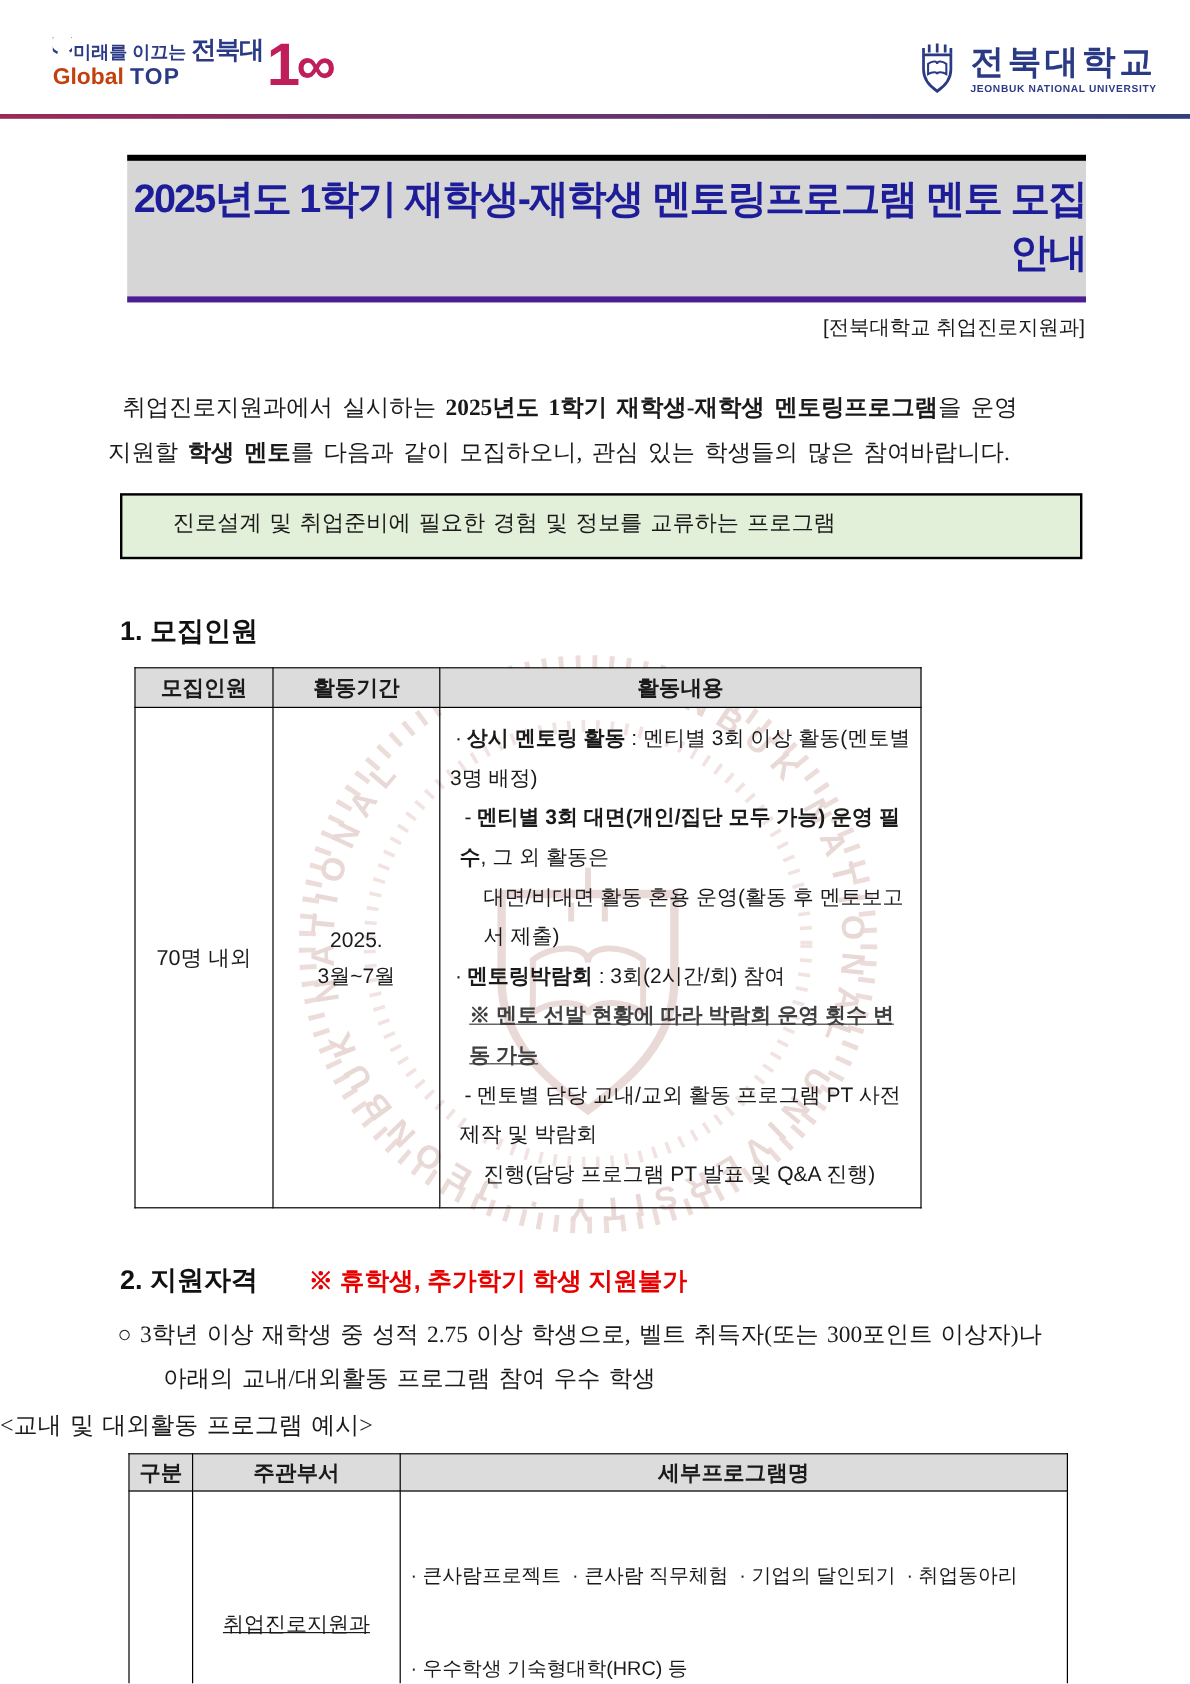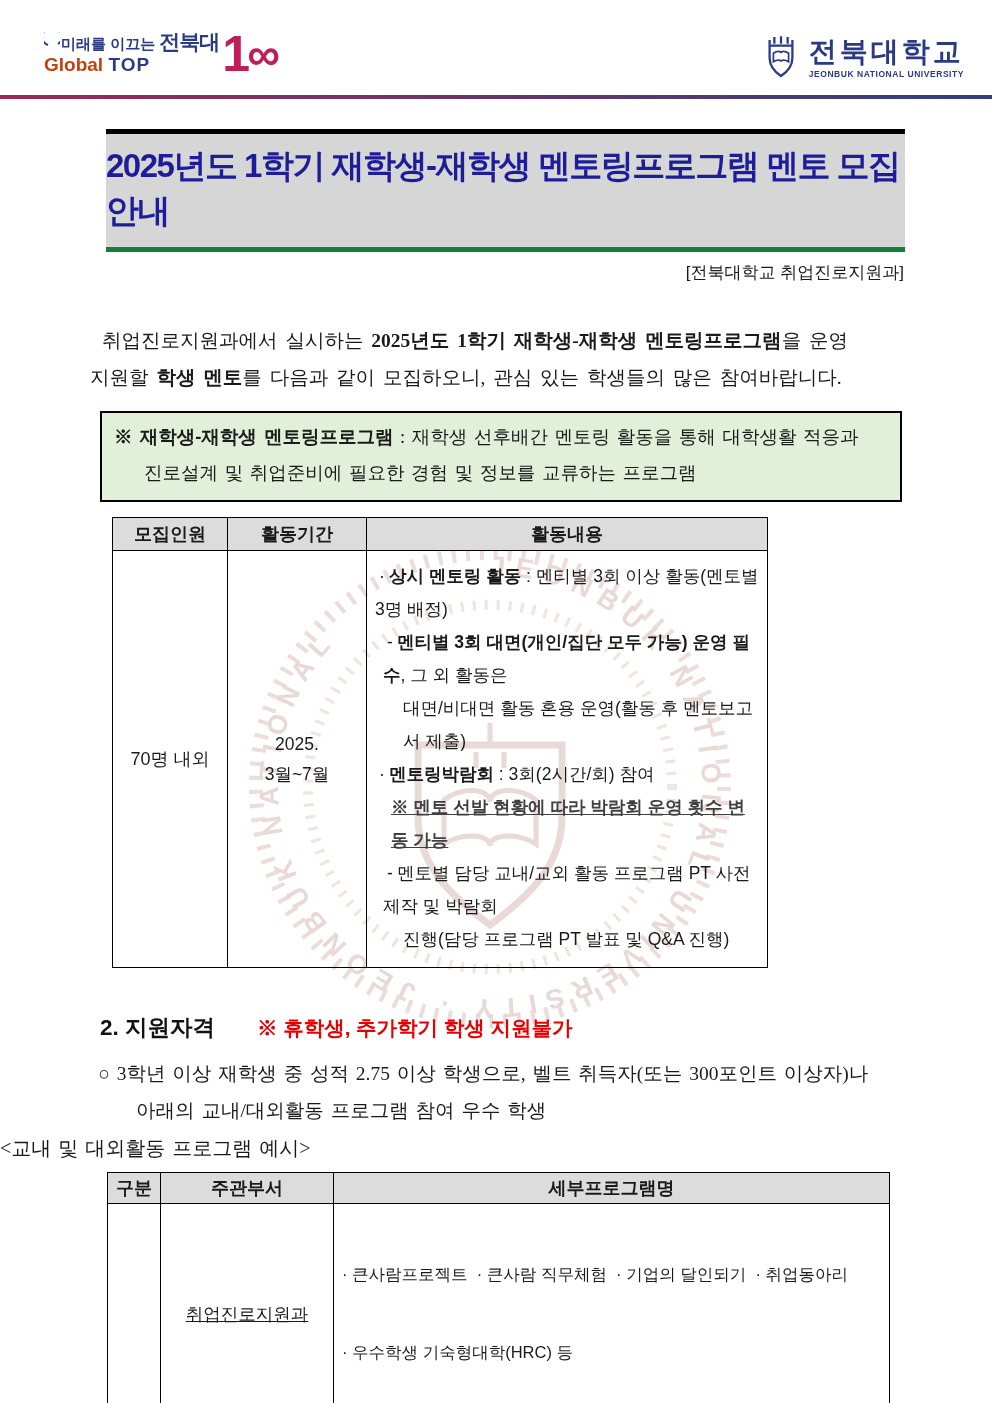--- a/index.html
+++ b/index.html
@@ -25,21 +25,21 @@
   .lr-text{line-height:1;}
   .lr-ko{font-family:"Liberation Sans",sans-serif;font-weight:800;color:#2b3a85;
          font-size:28px;letter-spacing:3px;}
   .lr-en{font-family:"Liberation Sans",sans-serif;font-weight:700;color:#2b3a85;
          font-size:8.5px;letter-spacing:0.55px;margin-top:4px;}
 
   .rule{height:4px;margin-top:13px;background:linear-gradient(to right,#9c2a58,#31407e);}
 
   
   .banner{margin:30px 87px 0 106px;background:#d6d6d6;border-top:5px solid #000;
-          border-bottom:5px solid #15803d;text-align:left;padding:10px 0 13px;}
+          border-bottom:5px solid #4c1d95;text-align:right;padding:10px 0 13px;}
   .banner span{font-family:"Liberation Sans",sans-serif;font-weight:800;font-size:33px;
                color:#1d1d99;letter-spacing:-1.5px;}
   .dept{text-align:right;margin:9px 88px 0 0;font-family:"Liberation Sans",sans-serif;font-size:17px;}
 
   
   .intro{margin:38px 84px 0 90px;font-size:19.5px;line-height:37px;word-spacing:3px;}
   .intro-l1{padding-left:12px;}
   .bold{font-weight:700;}
 
   .notebox{margin:15px 90px 0 100px;border:2px solid #000;background:#e2efd9;
@@ -148,26 +148,24 @@
     <div class="intro">
       <div class="intro-l1">
         <span>취업진로지원과에서 실시하는 </span><span class="bold">2025년도 1학기 재학생-재학생 멘토링프로그램</span><span>을 운영</span>
       </div>
       <div class="intro-l2">
         <span>지원할 </span><span class="bold">학생 멘토</span><span>를 다음과 같이 모집하오니, 관심 있는 학생들의 많은 참여바랍니다.</span>
       </div>
     </div>
 
     <div class="notebox">
-      <div>
-        <span class="nb-bold">※ 재학생-재학생 멘토링프로그램</span><span> : </span><span>재학생 선후배간 멘토링 활동을 통해 대학생활 적응과</span>
-      </div>
       <div class="nb2">진로설계 및 취업준비에 필요한 경험 및 정보를 교류하는 프로그램</div>
     </div>
 
+    <h2 class="sec">1. 모집인원</h2>
 
     <table class="t1">
       <thead>
         <tr>
           <th>모집인원</th>
           <th>활동기간</th>
           <th>활동내용</th>
         </tr>
       </thead>
       <tbody>

